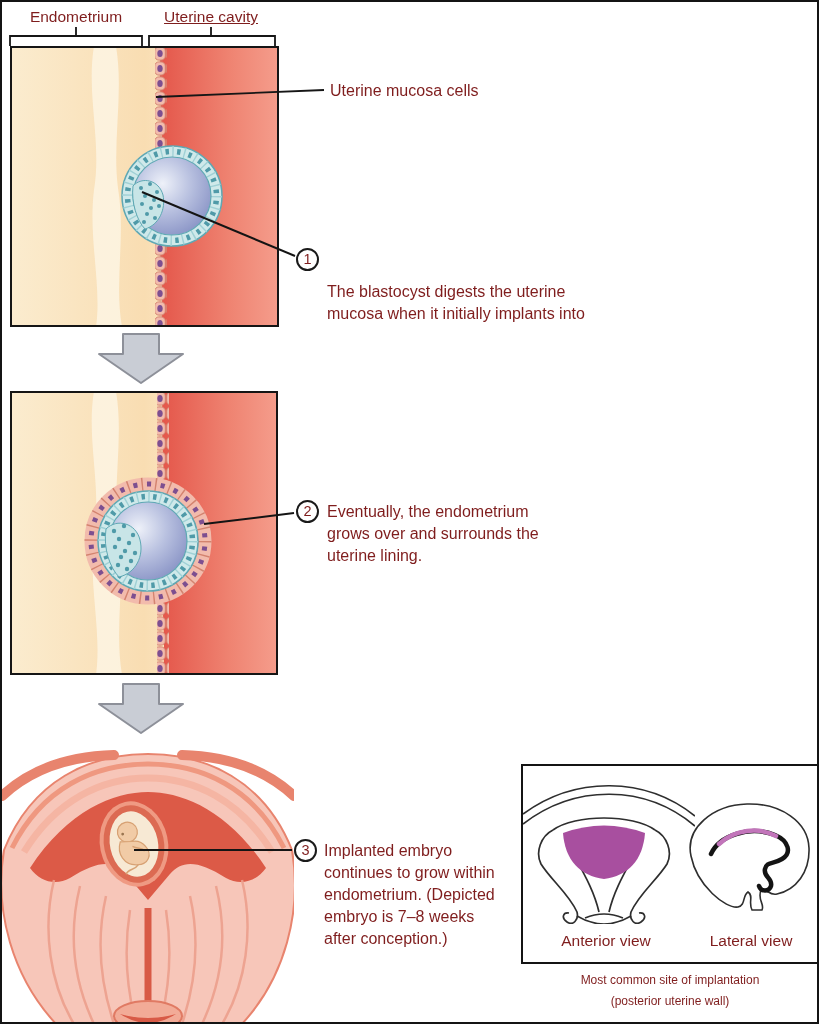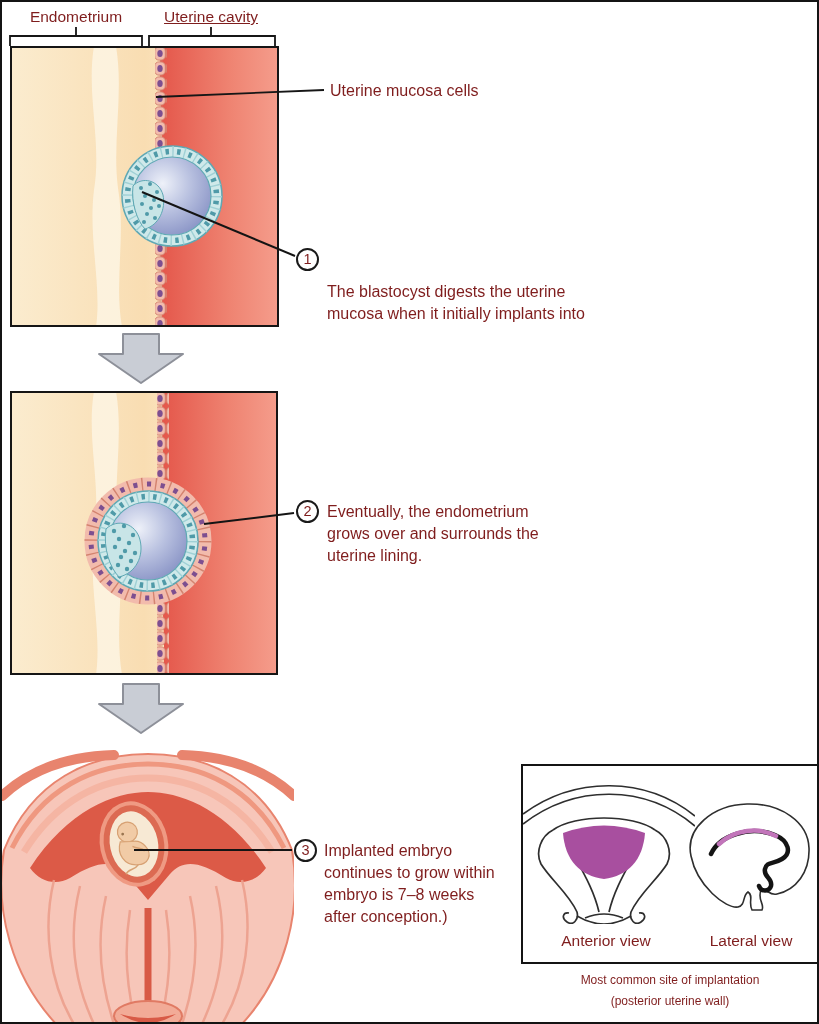--- a/index.html
+++ b/index.html
@@ -208,20 +208,21 @@
   <div class="step-text" style="left:325px;top:499px;">
     <div>Eventually, the endometrium</div>
     <div>grows over and surrounds the</div>
     <div>uterine lining.</div>
   </div>
 
   <div class="step-circle" style="left:292px;top:837px;">3</div>
   <div class="step-text" style="left:322px;top:838px;">
     <div>Implanted embryo</div>
     <div>continues to grow within</div>
+    <div>endometrium. (Depicted</div>
     <div>embryo is 7–8 weeks</div>
     <div>after conception.)</div>
   </div>
 
   <div class="inset-box">
     <svg class="abs" style="left:0px;top:8px;" width="172" height="150" viewBox="0 0 172 150">
       <g fill="none" stroke="#2e2e2e" stroke-width="1.7">
         <path d="M0,50 C52,10 122,10 172,52"></path>
         <path d="M0,40 C52,2 122,2 172,42"></path>
         <path d="M30,56 C52,40 110,40 132,56"></path>

